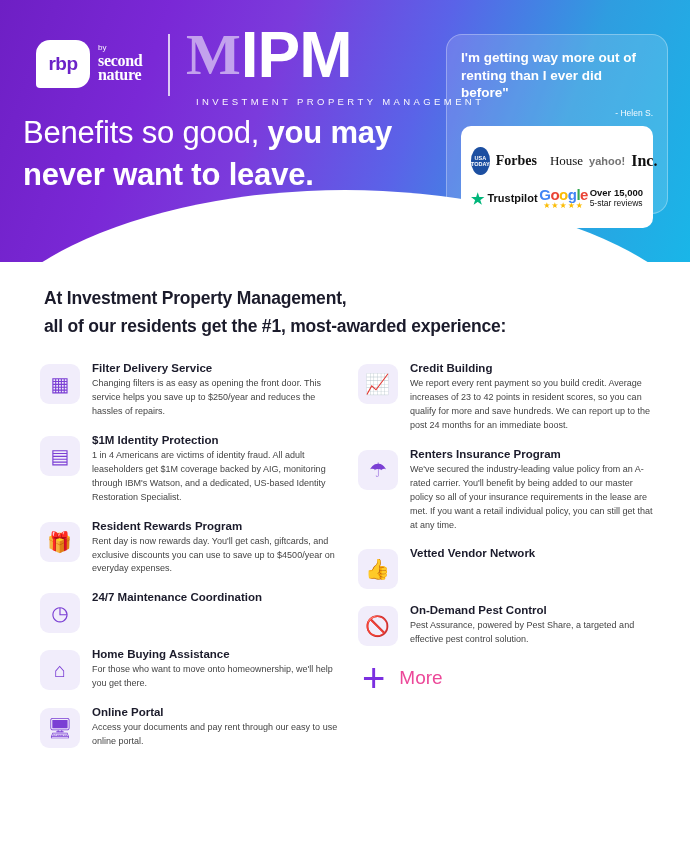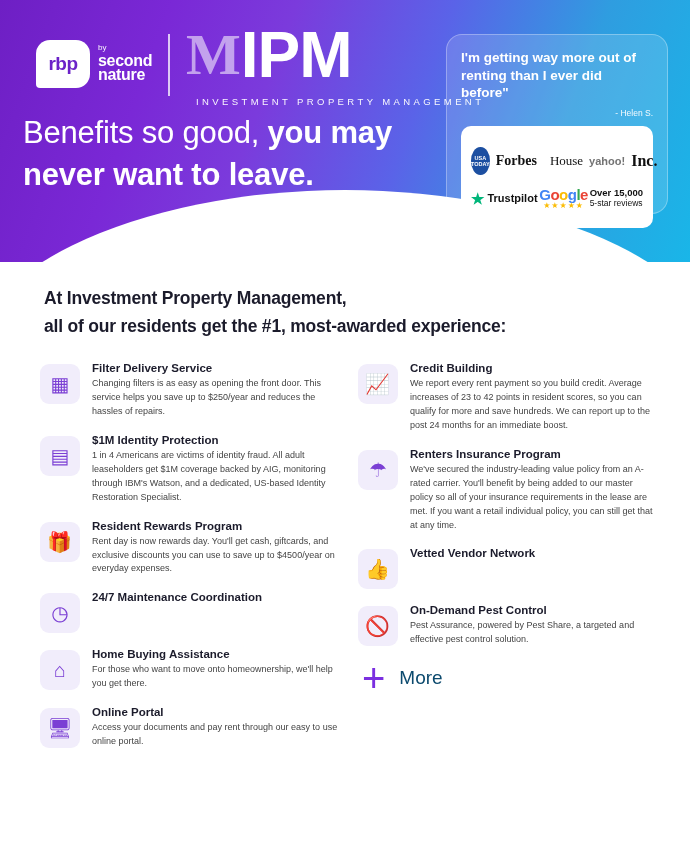--- a/index.html
+++ b/index.html
@@ -54,20 +54,21 @@
     display: flex; align-items: center; justify-content: center;
     font-size: 19px; font-weight: bold; color: #6b22c8;
     letter-spacing: -0.5px;
   }
   .rbp-by {
     color: #ffffff; font-size: 8px; line-height: 1.1; opacity: .95;
   }
   .rbp-sn {
     color: #ffffff; font-size: 16px; font-weight: bold; line-height: 1.05;
     letter-spacing: -0.3px;
+    font-family: Liberation Serif, serif;
   }
   .rbp-sn small { display: block; font-size: 16px; font-weight: bold; margin-top: -2px; }
 
   .divider-v {
     position: absolute; left: 168px; top: 34px;
     width: 2px; height: 62px; background: rgba(255,255,255,.75);
   }
 
   
   .ipm-wrap { position: absolute; left: 186px; top: 24px; display: flex; align-items: flex-start; }
@@ -164,21 +165,21 @@
   .item-desc {
     font-size: 9px; line-height: 1.55; color: #444; max-width: 250px;
   }
   .more-row {
     display: flex; align-items: center; gap: 14px;
     margin-top: 6px; margin-left: 4px;
   }
   .plus {
     font-size: 40px; color: #7b2fe0; line-height: .8; font-weight: 300;
   }
-  .more-label { font-size: 19px; color: #0c4a6e; }
+  .more-label { font-size: 19px; color: #ec4899; }
 </style>
 </head>
 <body>
 
 <div class="page">
 
   <div class="hero">
     <div class="hero-wave2"></div>
     <div class="hero-wave"></div>
 

